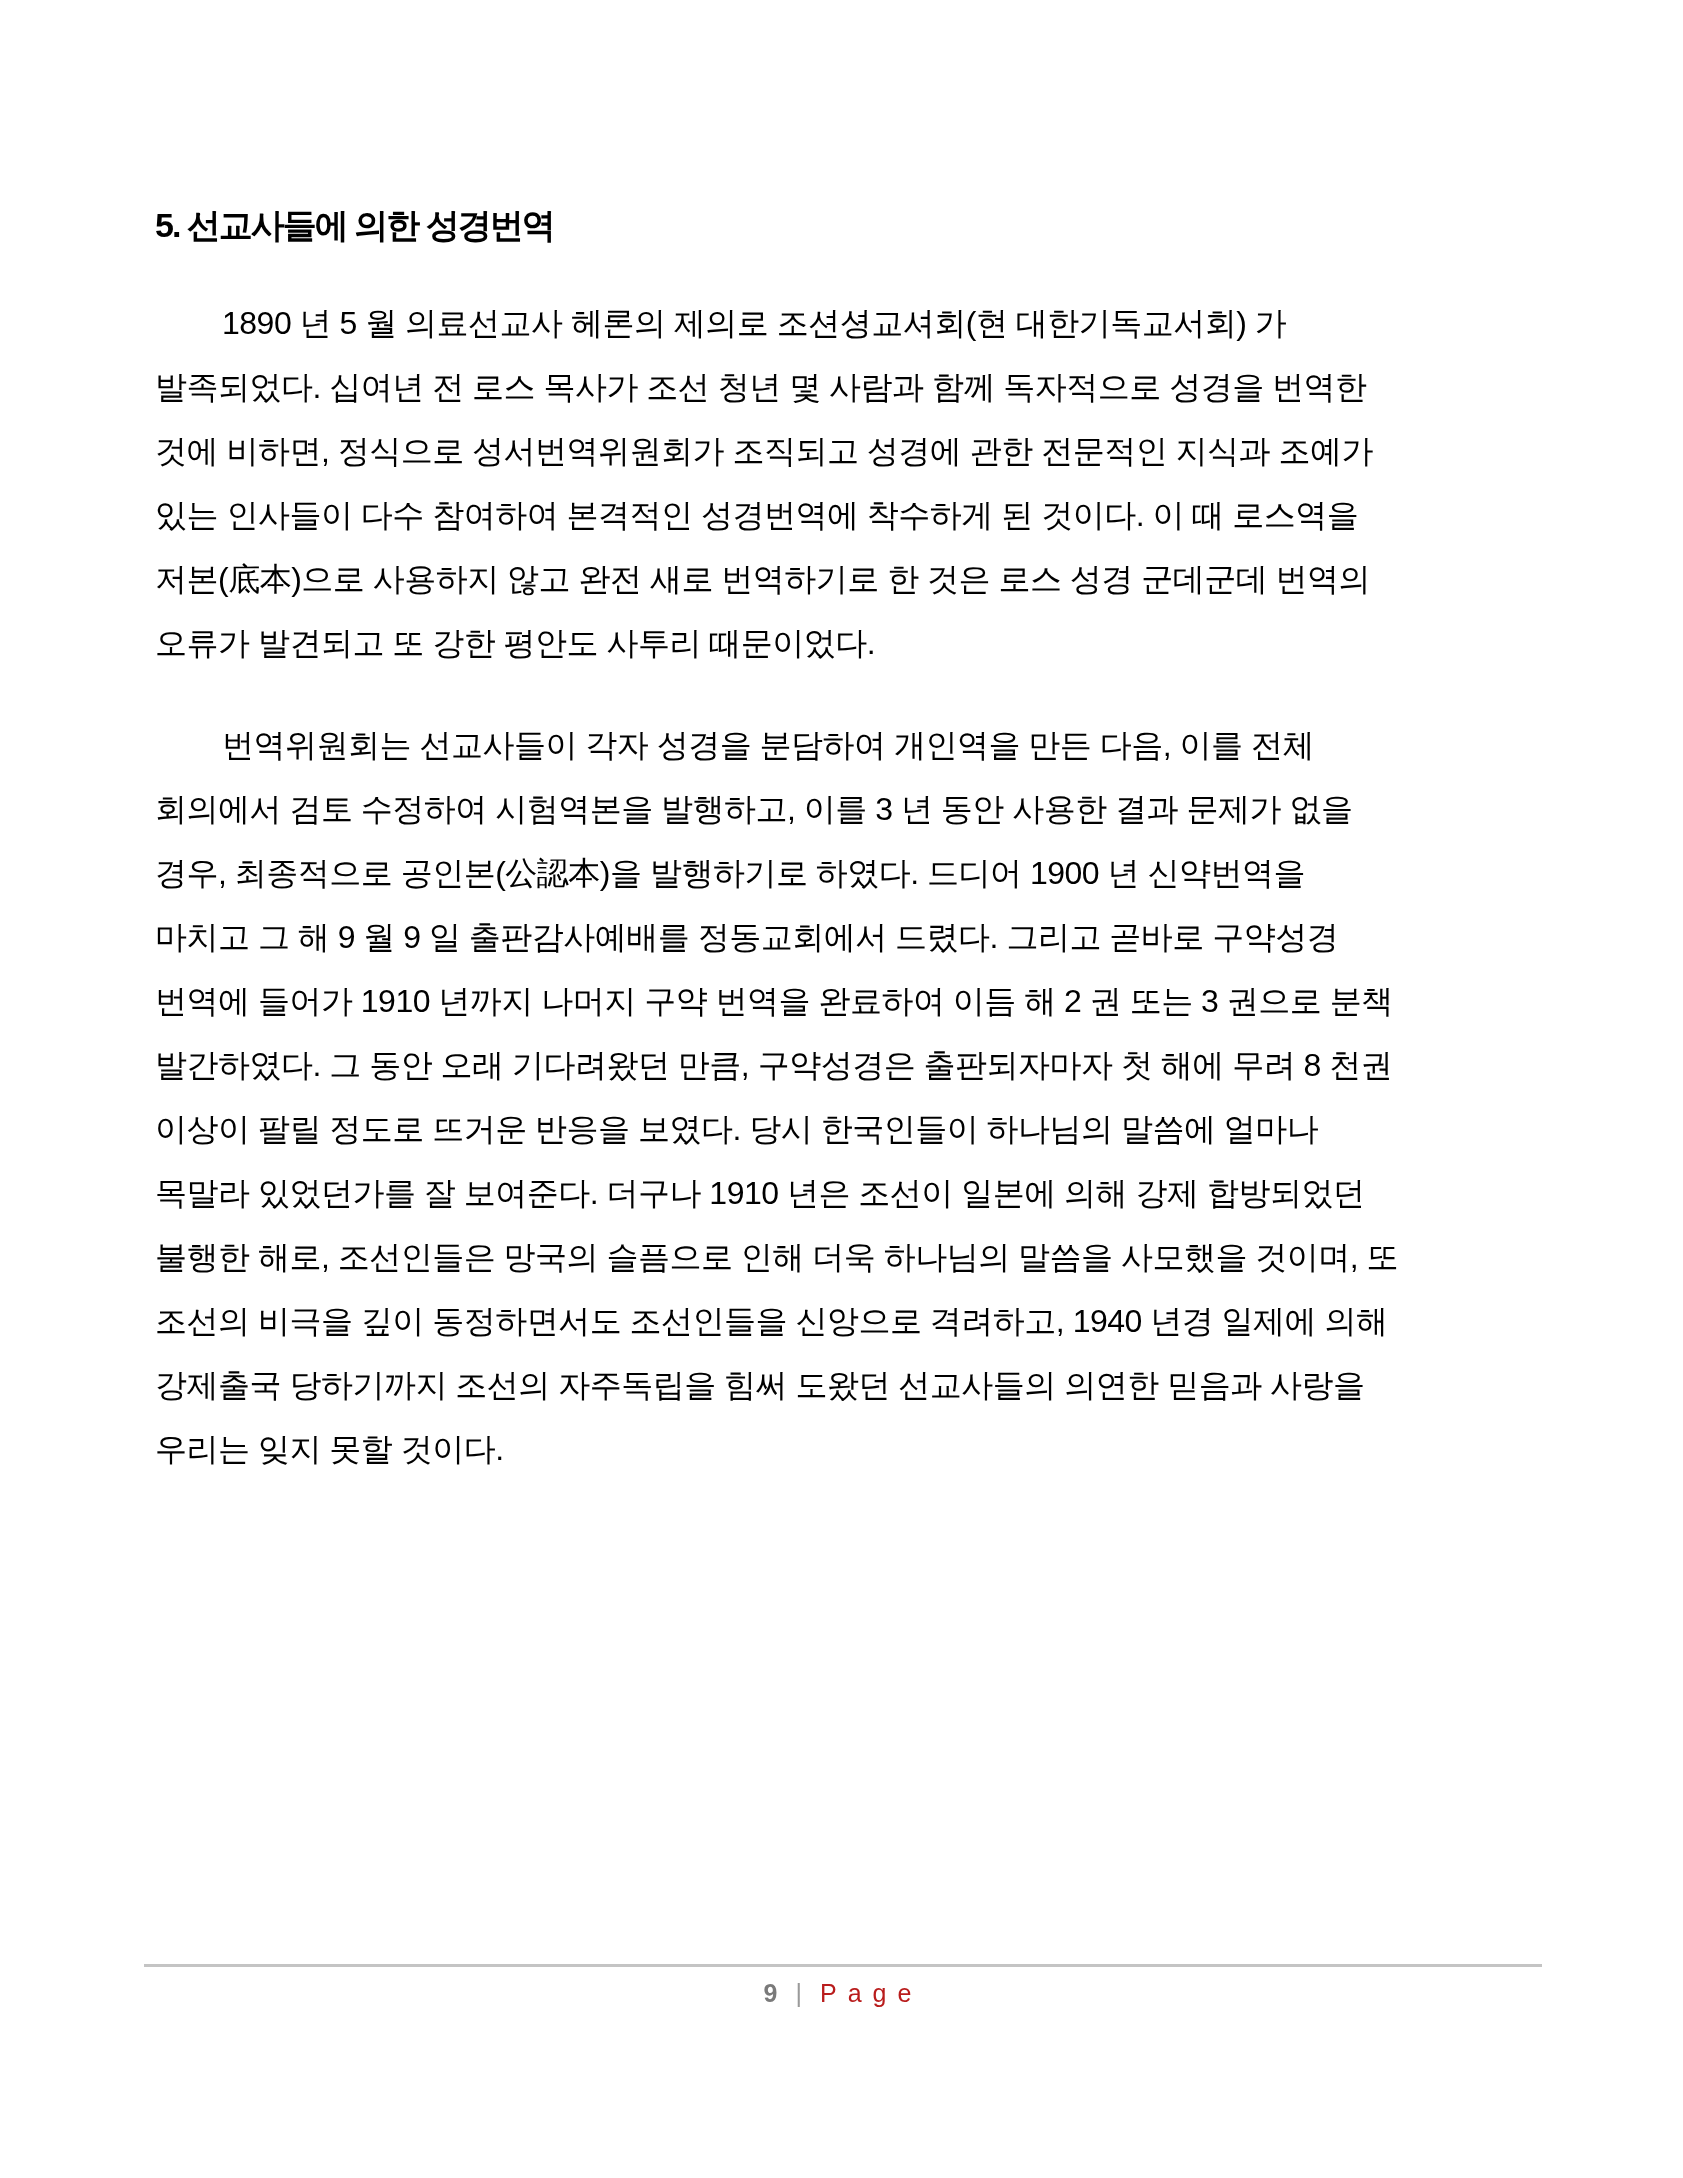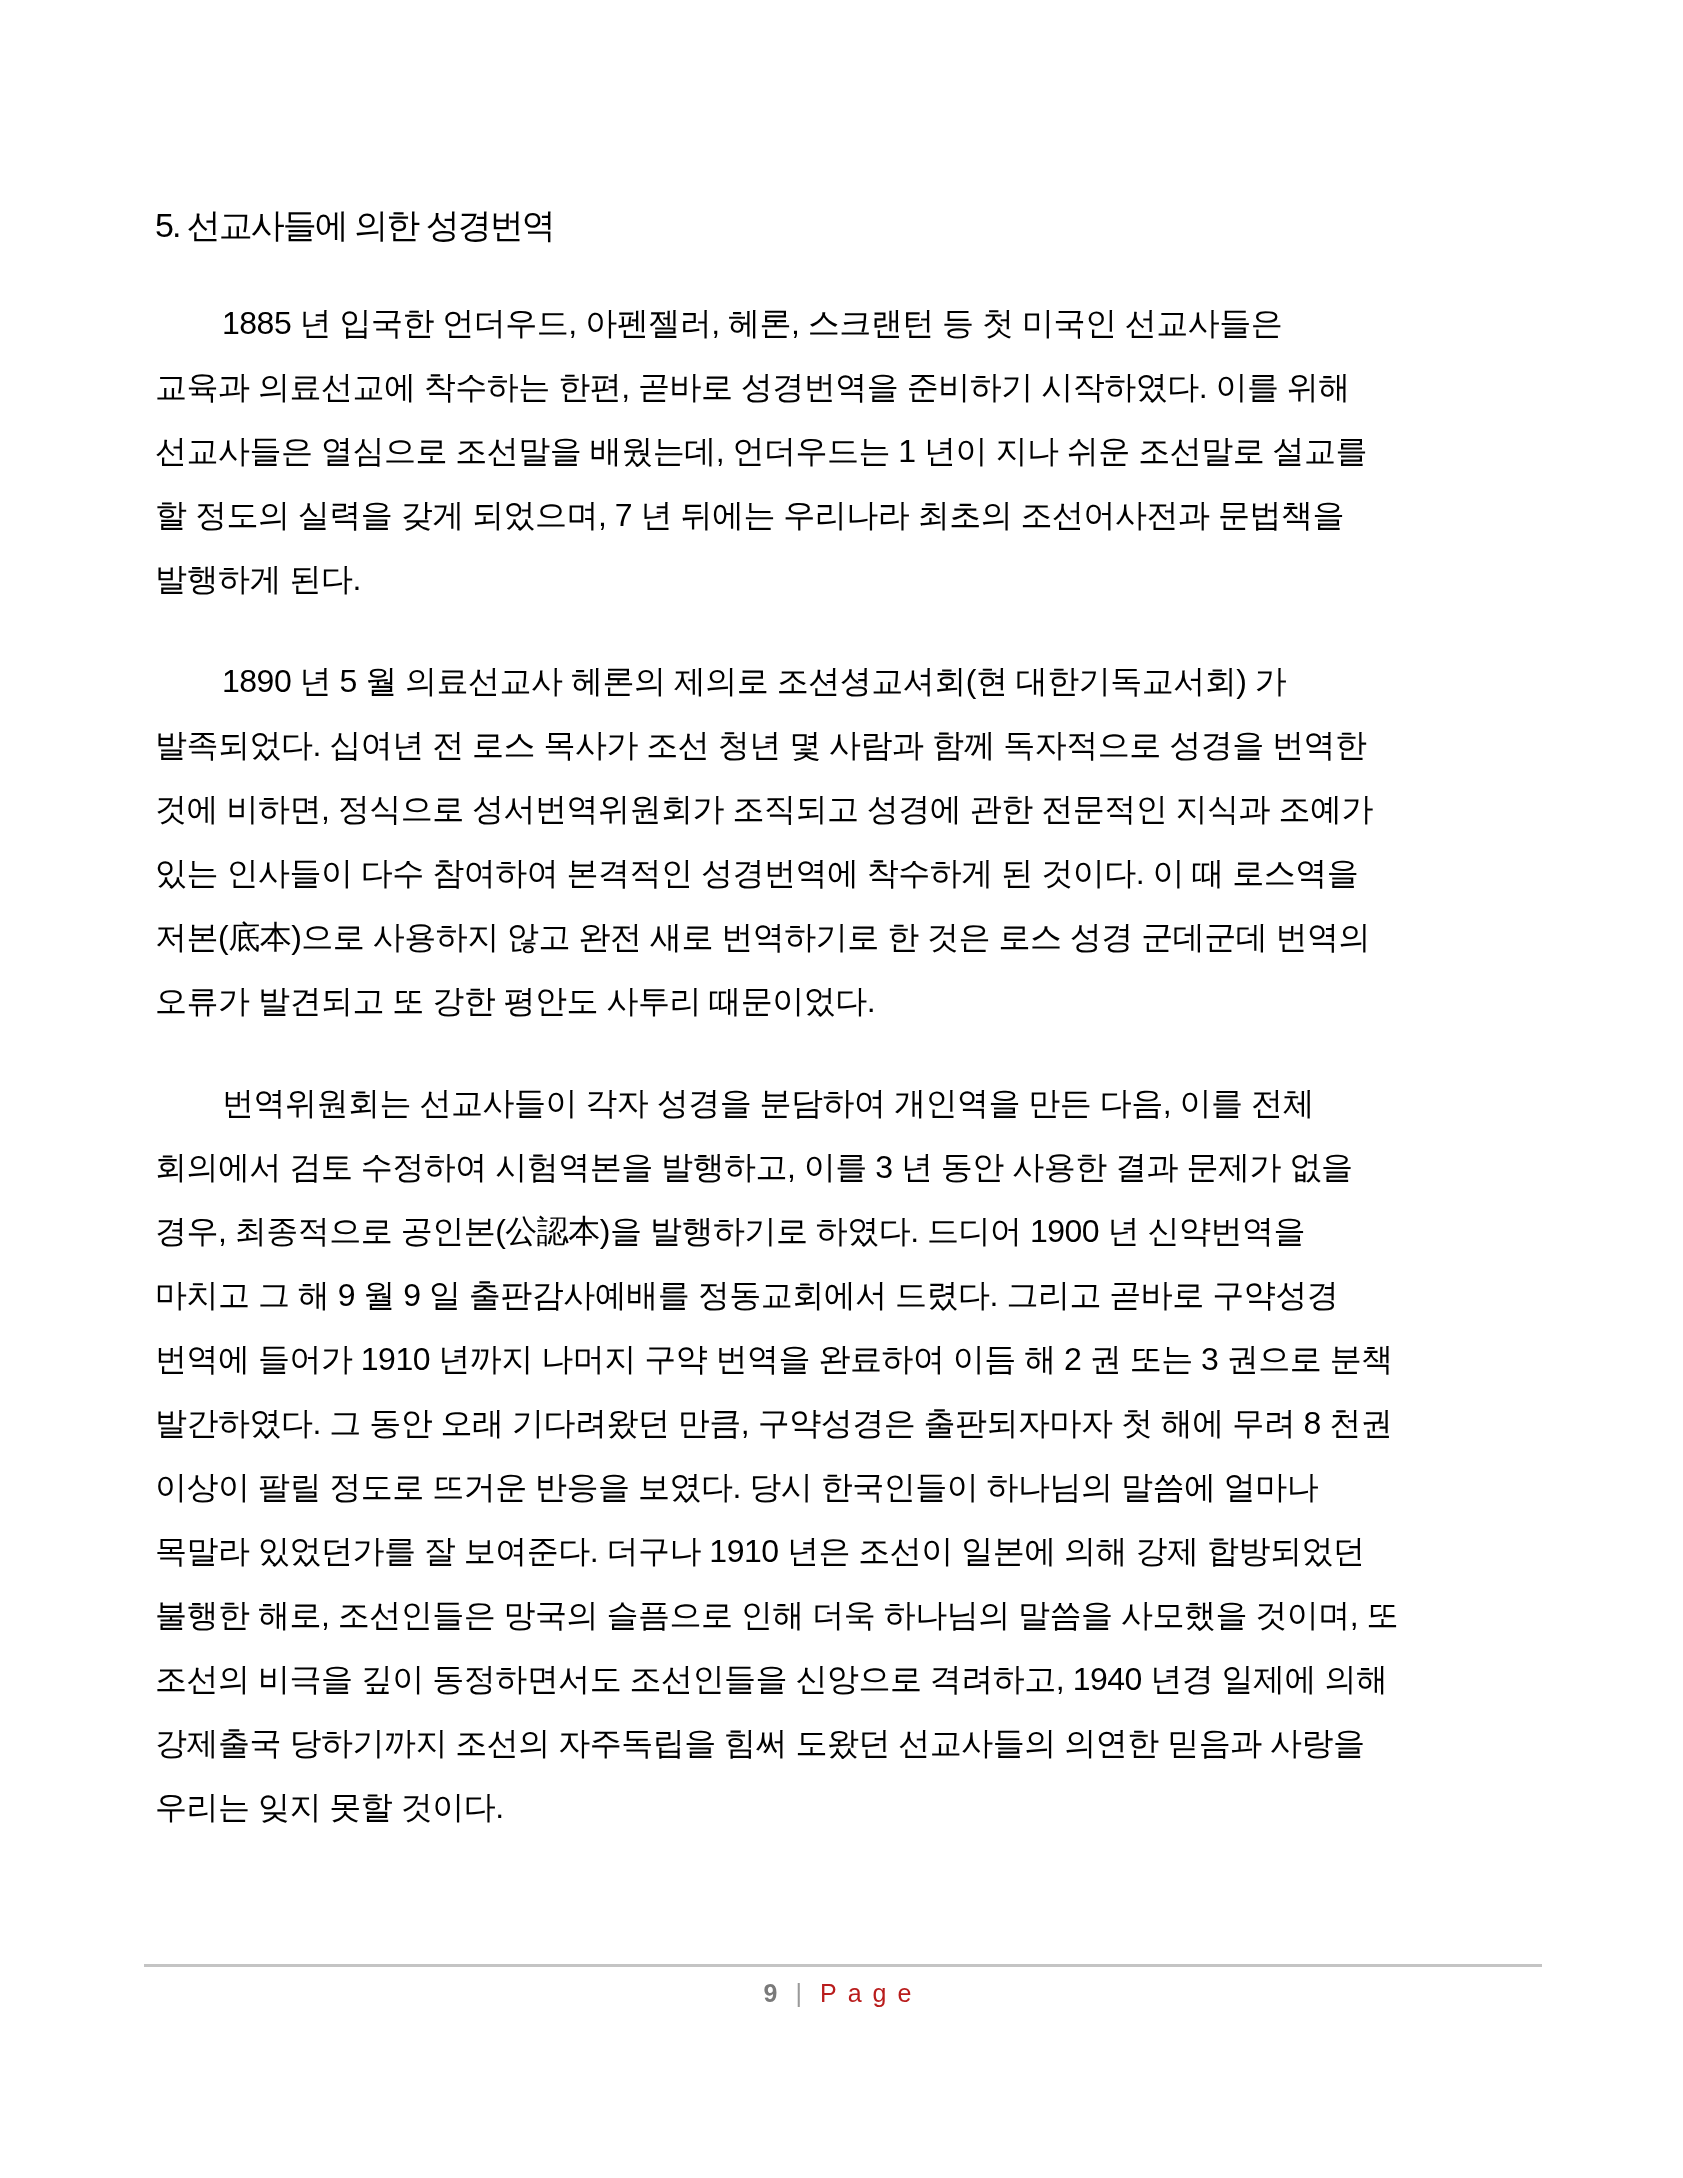--- a/index.html
+++ b/index.html
@@ -20,21 +20,21 @@
     inset: 0;
     background: #ffffff;
   }
   .doc-heading {
     position: absolute;
     left: 155px;
     top: 204px;
     margin: 0;
     font-size: 34px;
     line-height: 42px;
-    font-weight: 400;
+    font-weight: 700;
     letter-spacing: -2px;
     color: #000000;
     white-space: pre;
   }
   .body-text {
     position: absolute;
     left: 155px;
     top: 291px;
     width: 1396px;
   }
@@ -76,25 +76,20 @@
   }
 </style>
 </head>
 <body>
 
 <div class="page">
 
   <h1 class="doc-heading">5. 선교사들에 의한 성경번역</h1>
 
   <div class="body-text">
-    <p class="doc-paragraph">1885 년 입국한 언더우드, 아펜젤러, 헤론, 스크랜턴 등 첫 미국인 선교사들은
-교육과 의료선교에 착수하는 한편, 곧바로 성경번역을 준비하기 시작하였다. 이를 위해
-선교사들은 열심으로 조선말을 배웠는데, 언더우드는 1 년이 지나 쉬운 조선말로 설교를
-할 정도의 실력을 갖게 되었으며, 7 년 뒤에는 우리나라 최초의 조선어사전과 문법책을
-발행하게 된다.</p>
     <p class="doc-paragraph">1890 년 5 월 의료선교사 헤론의 제의로 조션셩교셔회(현 대한기독교서회) 가
 발족되었다. 십여년 전 로스 목사가 조선 청년 몇 사람과 함께 독자적으로 성경을 번역한
 것에 비하면, 정식으로 성서번역위원회가 조직되고 성경에 관한 전문적인 지식과 조예가
 있는 인사들이 다수 참여하여 본격적인 성경번역에 착수하게 된 것이다. 이 때 로스역을
 저본(底本)으로 사용하지 않고 완전 새로 번역하기로 한 것은 로스 성경 군데군데 번역의
 오류가 발견되고 또 강한 평안도 사투리 때문이었다.</p>
     <p class="doc-paragraph">번역위원회는 선교사들이 각자 성경을 분담하여 개인역을 만든 다음, 이를 전체
 회의에서 검토 수정하여 시험역본을 발행하고, 이를 3 년 동안 사용한 결과 문제가 없을
 경우, 최종적으로 공인본(公認本)을 발행하기로 하였다. 드디어 1900 년 신약번역을
 마치고 그 해 9 월 9 일 출판감사예배를 정동교회에서 드렸다. 그리고 곧바로 구약성경

